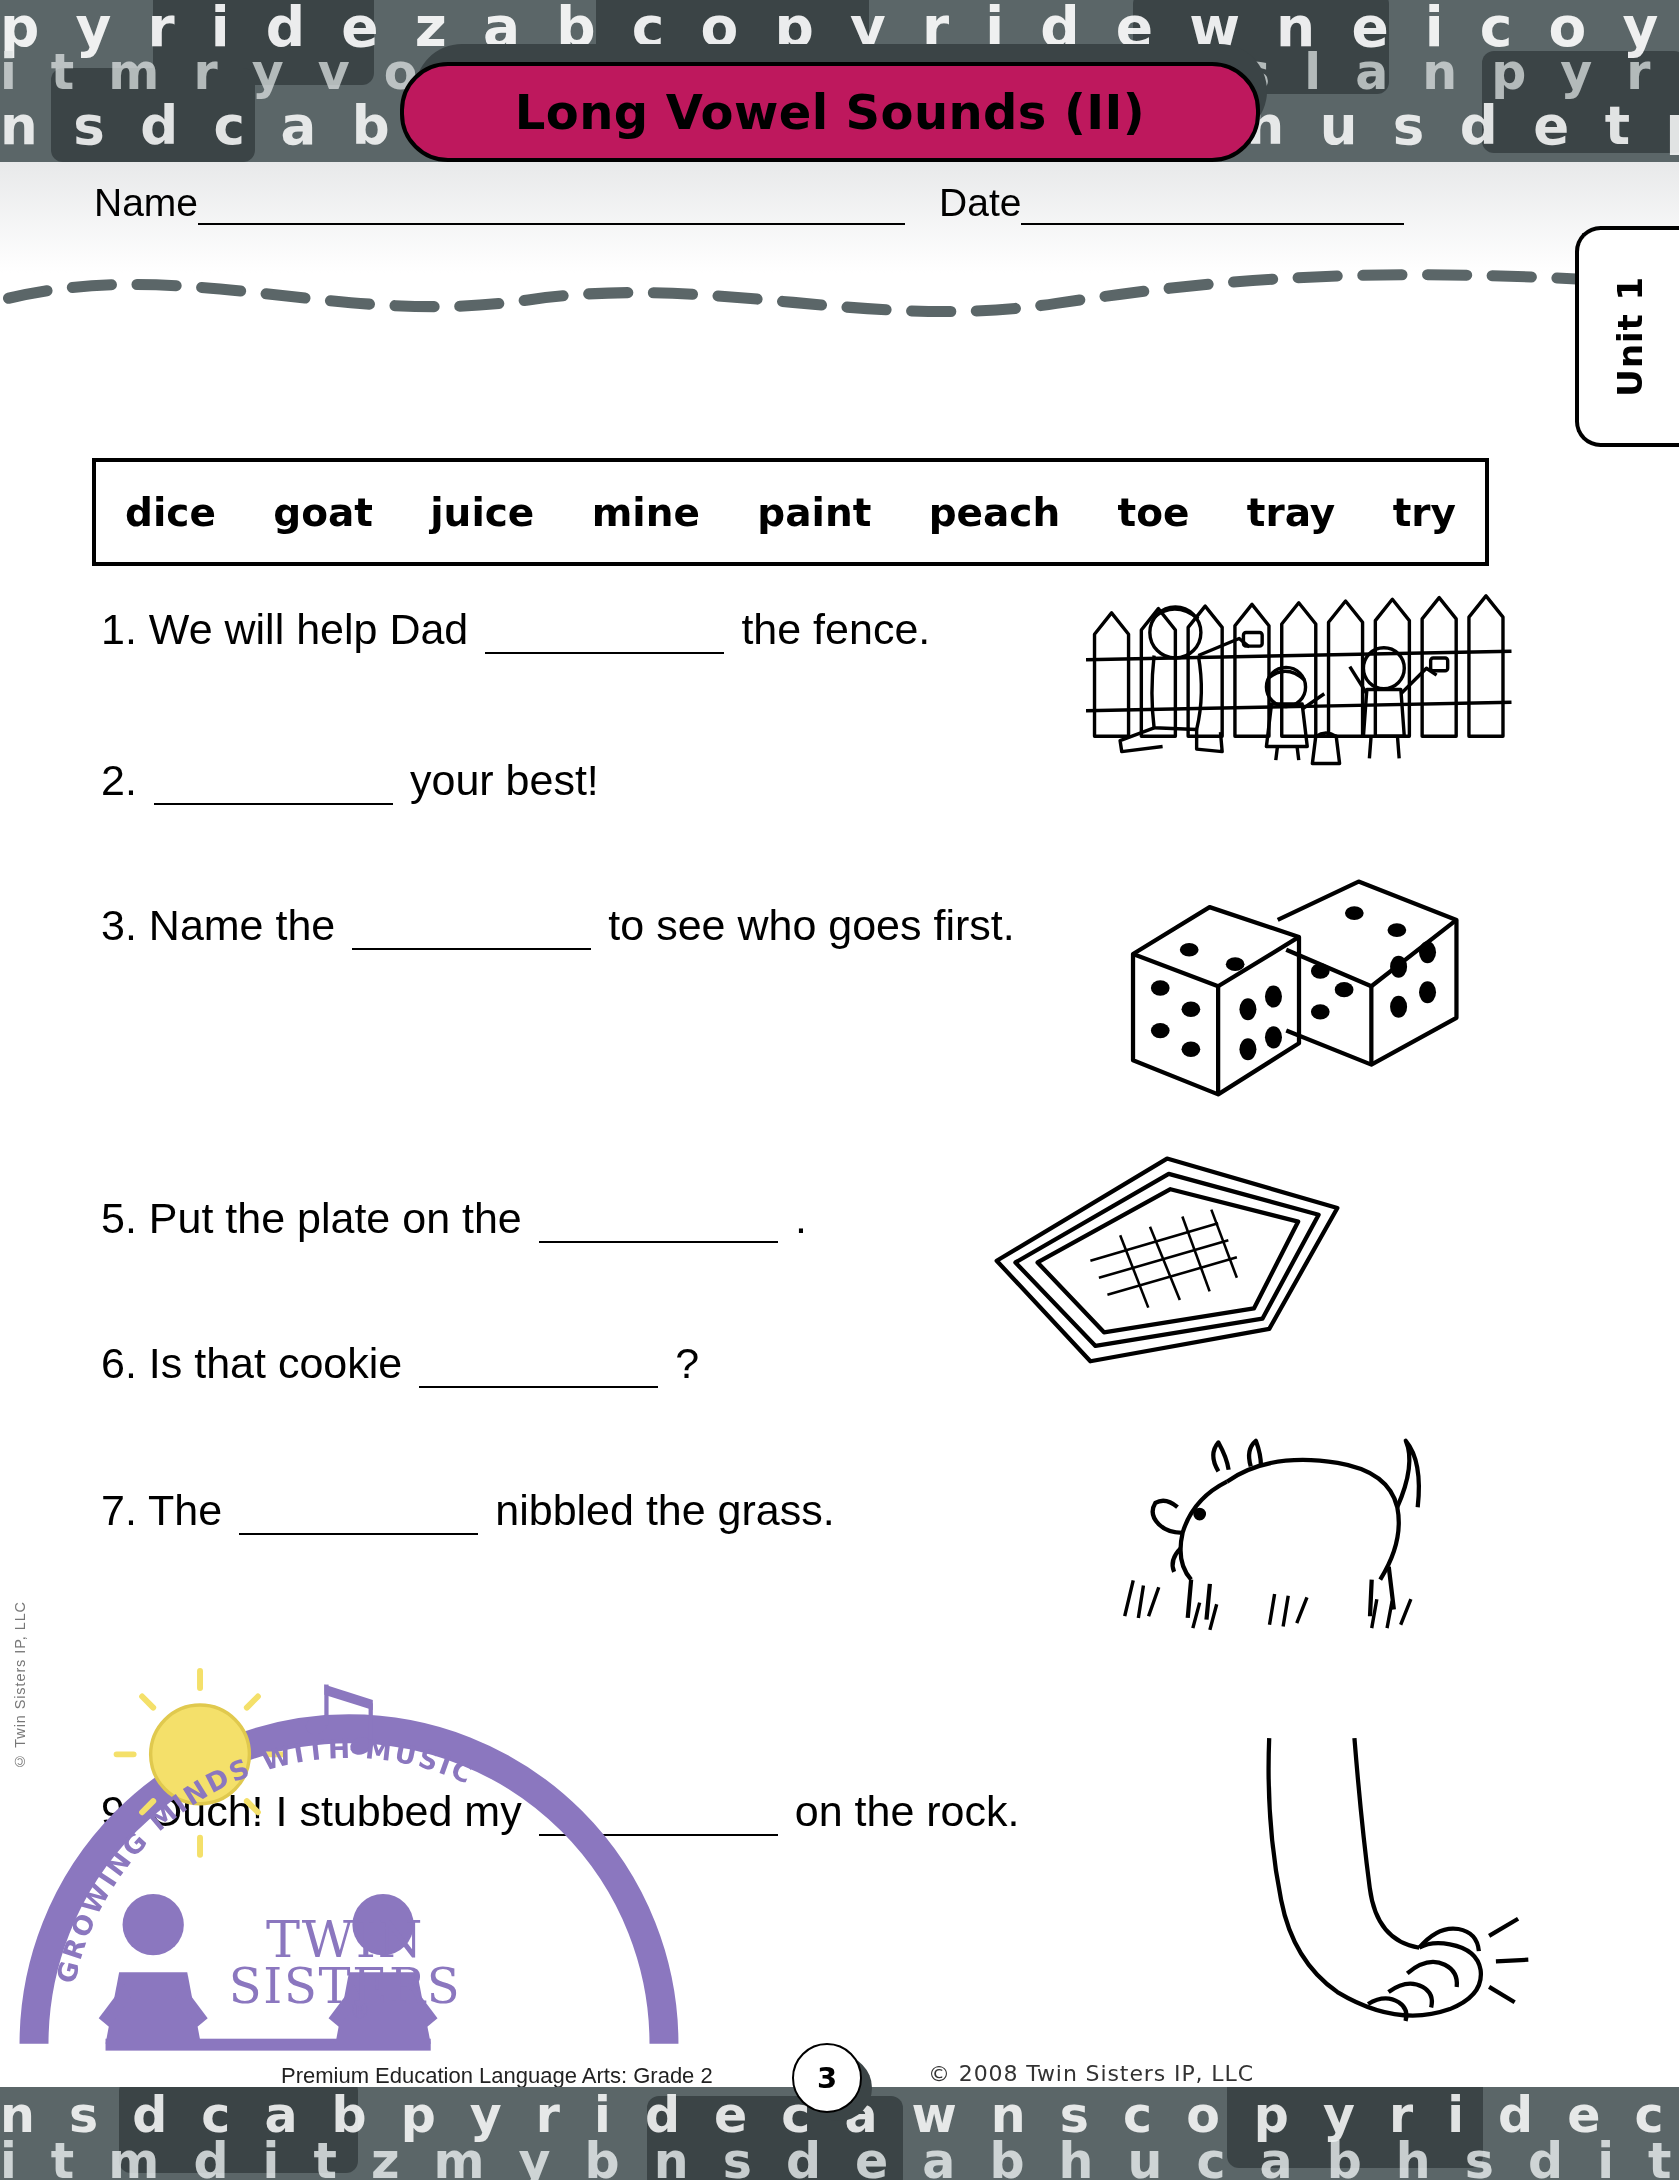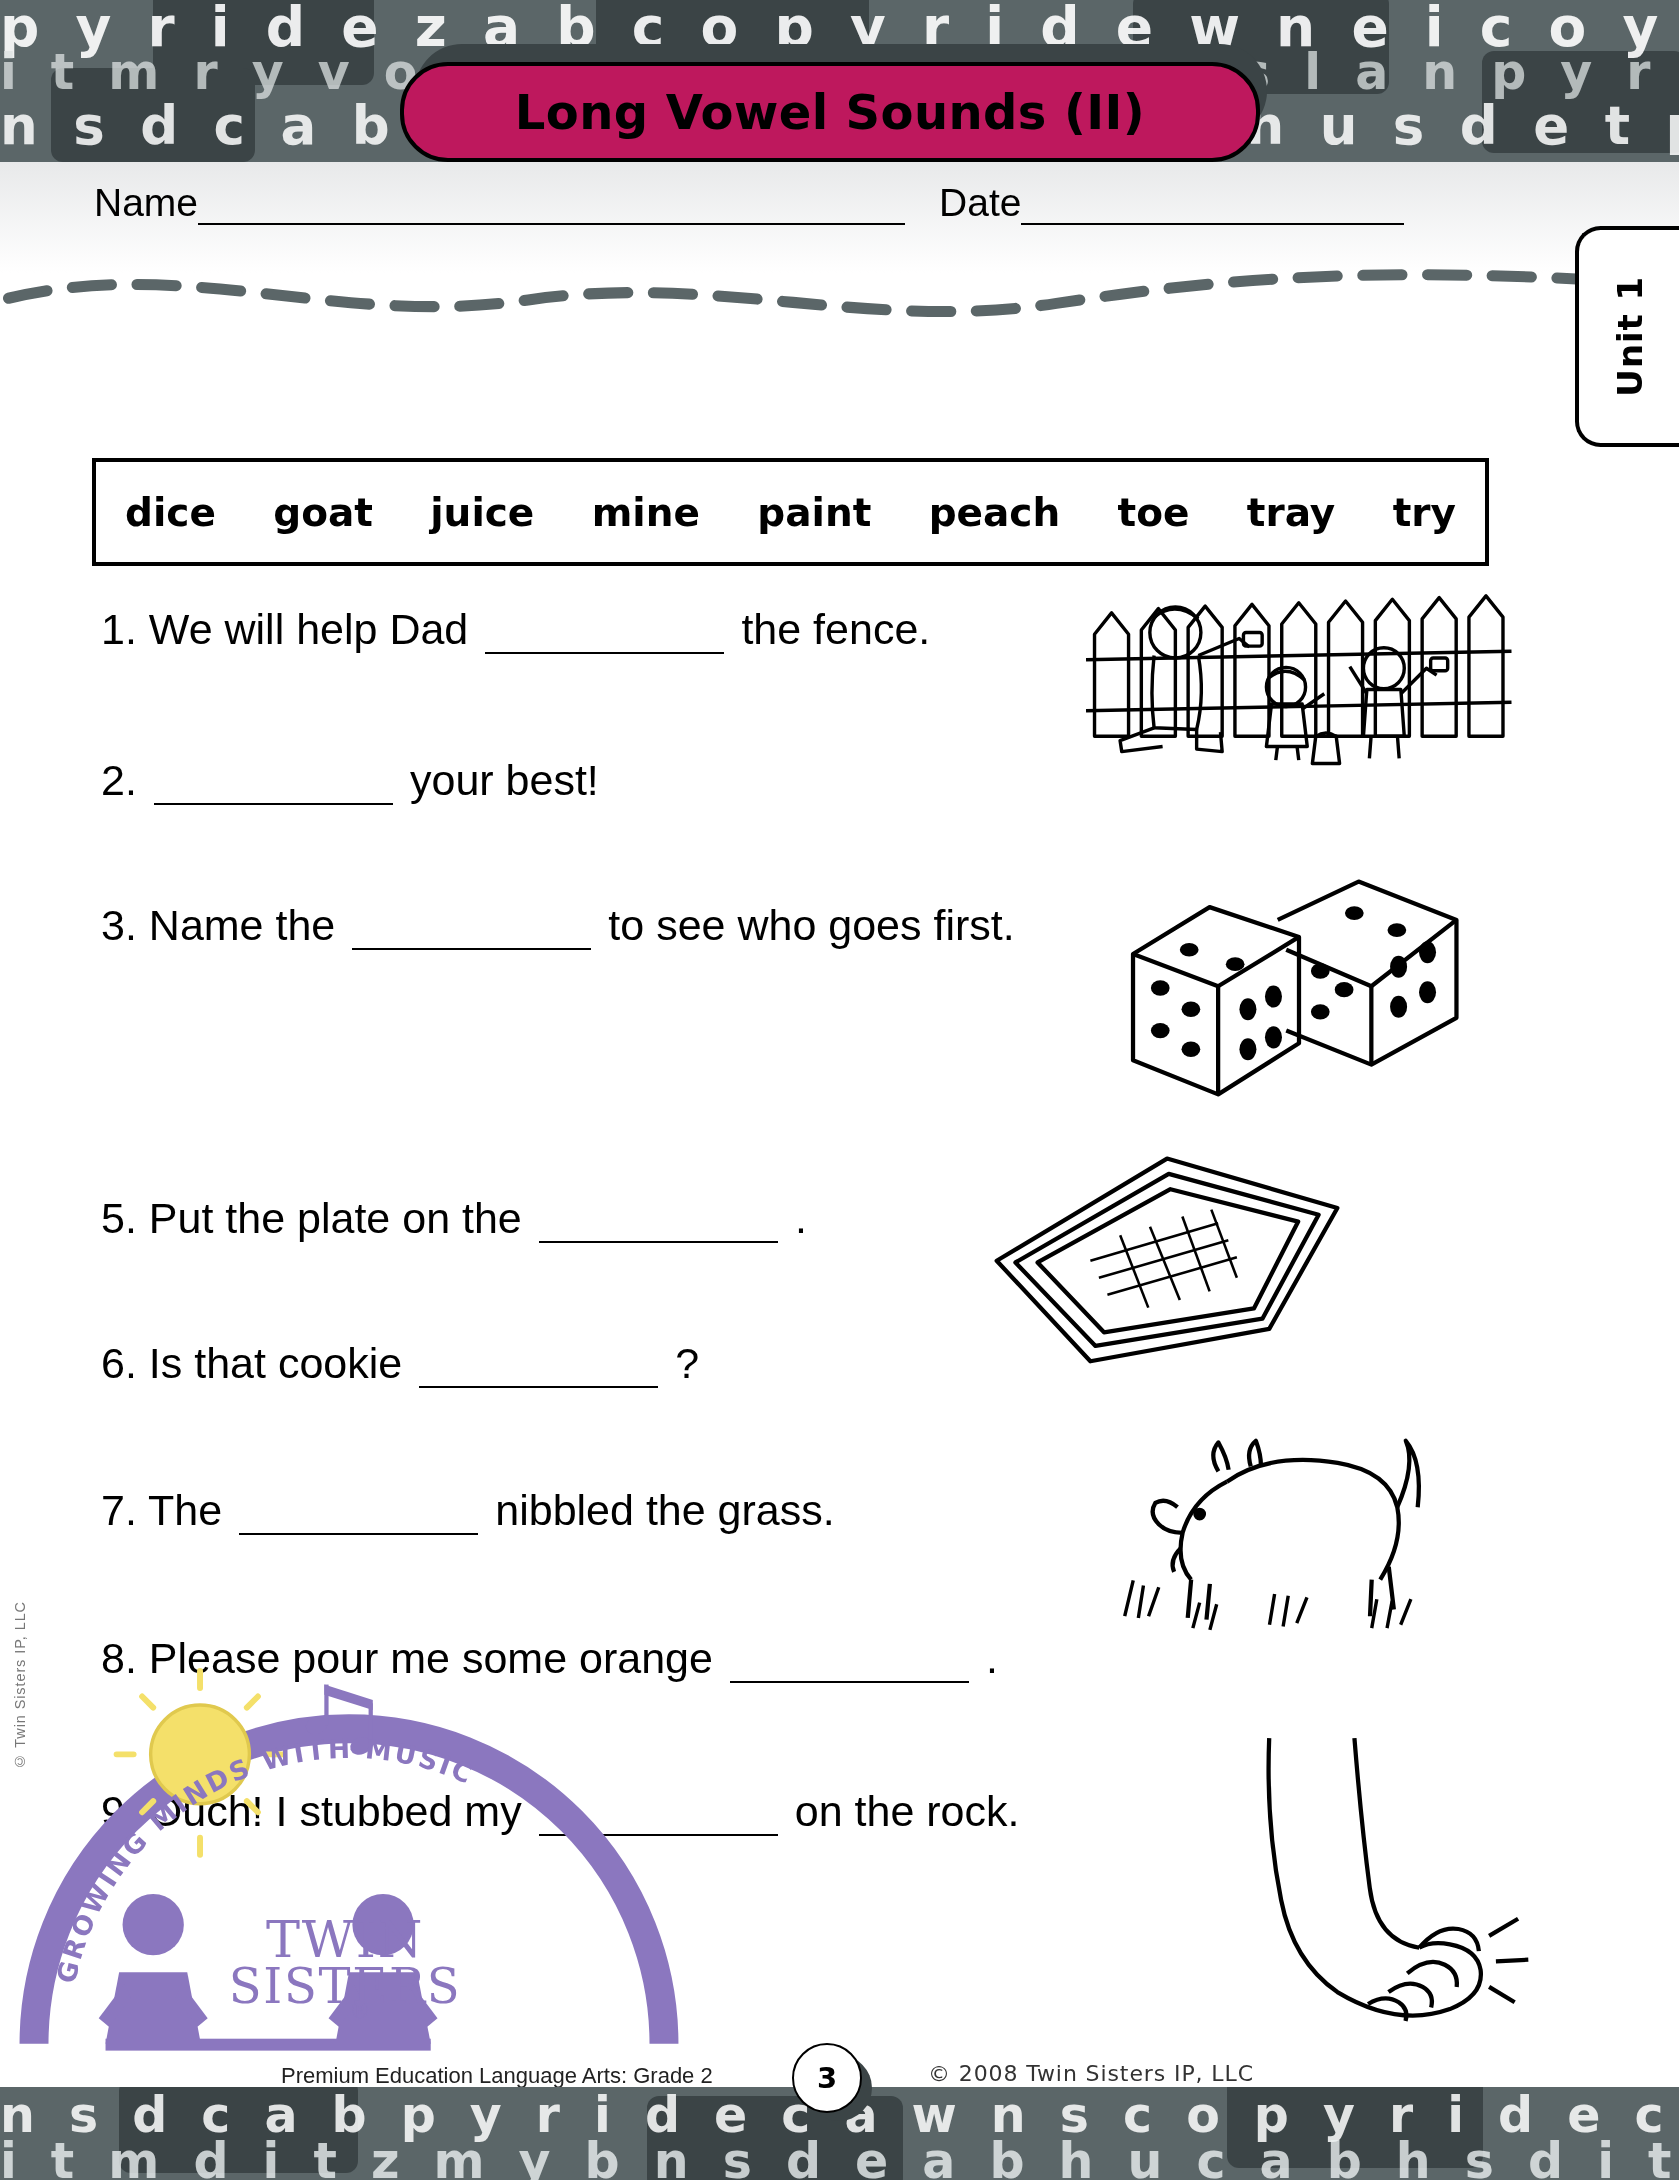--- a/index.html
+++ b/index.html
@@ -347,26 +347,20 @@
     <span>?</span>
   </div>
 
   <div class="q" style="top:1486px;">
     <span>7.</span>
     <span>The</span>
     <span class="blank"></span>
     <span>nibbled the grass.</span>
   </div>
 
-  <div class="q" style="top:1634px;">
-    <span>8.</span>
-    <span>Please pour me some orange</span>
-    <span class="blank"></span>
-    <span>.</span>
-  </div>
 
   <div class="q" style="top:1787px;">
     <span>9.</span>
     <span>Ouch! I stubbed my</span>
     <span class="blank"></span>
     <span>on the rock.</span>
   </div>
 
   <svg class="art" style="left:1069px;top:566px;width:451px;height:230px;" viewBox="0 0 530 270">
     <g fill="none" stroke="#000" stroke-width="4" stroke-linejoin="round">

